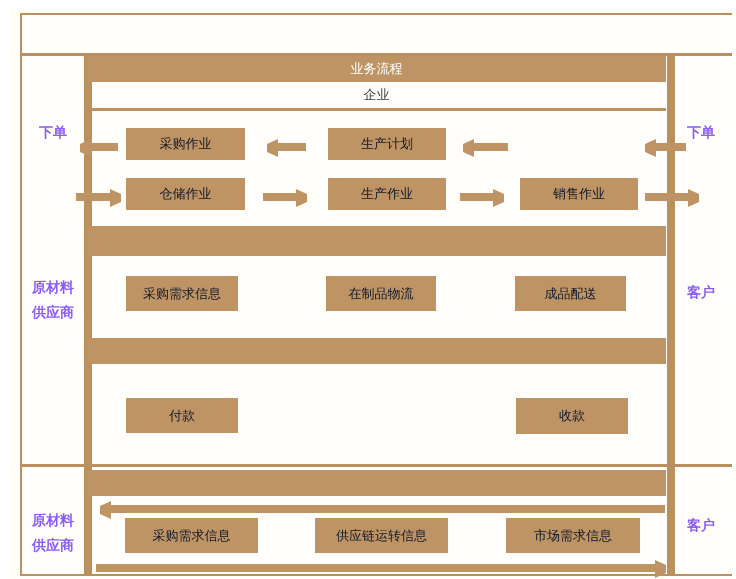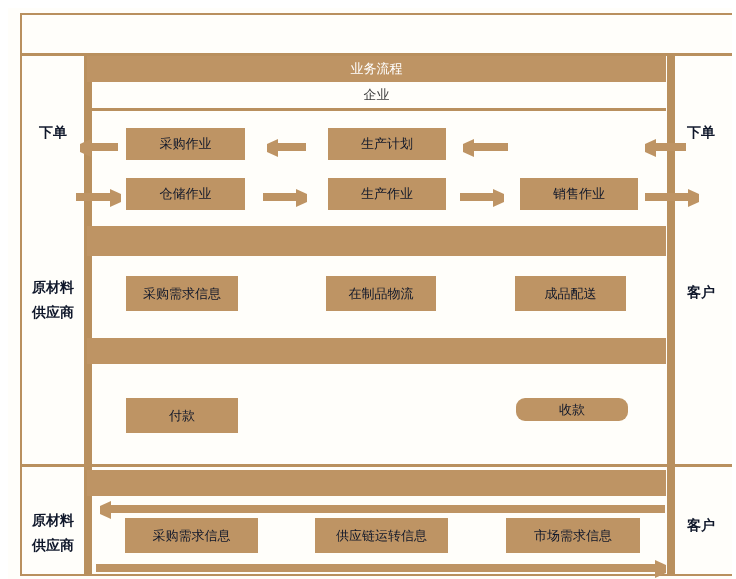--- a/index.html
+++ b/index.html
@@ -12,21 +12,21 @@
   .abs { position:absolute; }
   .frame { border:2px solid #b9905e; background:transparent; }
   .vline { background:#b9905e; }
   .band { background:#be9464; }
   .tanbox {
     background:#be9464; color:#0f172a; font-size:13px;
     display:flex; align-items:center; justify-content:center;
     white-space:nowrap;
   }
   .sidelabel {
-    color:#0f172a; font-size:14px; font-weight:bold;
+    color:#8b5cf6; font-size:14px; font-weight:bold;
     text-align:center; line-height:17px; white-space:nowrap;
   }
   .bandtitle {
     color:#ffffff; font-size:13px; display:flex;
     align-items:center; justify-content:center;
   }
   .rowtitle {
     color:#3b3b3b; font-size:13px; display:flex;
     align-items:center; justify-content:center;
     border-bottom:3px solid #b9905e;
@@ -87,21 +87,21 @@
 
   <div class="abs band" style="left:79px; top:218px; width:579px; height:30px;"></div>
 
   <div class="abs tanbox" style="left:118px; top:268px; width:112px; height:35px;">采购需求信息</div>
   <div class="abs tanbox" style="left:318px; top:268px; width:110px; height:35px;">在制品物流</div>
   <div class="abs tanbox" style="left:507px; top:268px; width:111px; height:35px;">成品配送</div>
 
   <div class="abs band" style="left:79px; top:330px; width:579px; height:26px;"></div>
 
   <div class="abs tanbox" style="left:118px; top:390px; width:112px; height:35px;">付款</div>
-  <div class="abs tanbox" style="left:508px; top:390px; width:112px; height:23px;border-radius:9px;">收款</div>
+  <div class="abs tanbox" style="left:508px; top:390px; width:112px; height:36px;">收款</div>
 
   <div class="abs band" style="left:79px; top:462px; width:579px; height:26px;"></div>
 
   <div class="abs head-l" style="left:84px; top:493px;"></div>
   <div class="abs shaft" style="left:95px; top:497px; width:562px;"></div>
 
   <div class="abs tanbox" style="left:117px; top:510px; width:133px; height:35px;">采购需求信息</div>
   <div class="abs tanbox" style="left:307px; top:510px; width:133px; height:35px;">供应链运转信息</div>
   <div class="abs tanbox" style="left:498px; top:510px; width:134px; height:35px;">市场需求信息</div>
 

